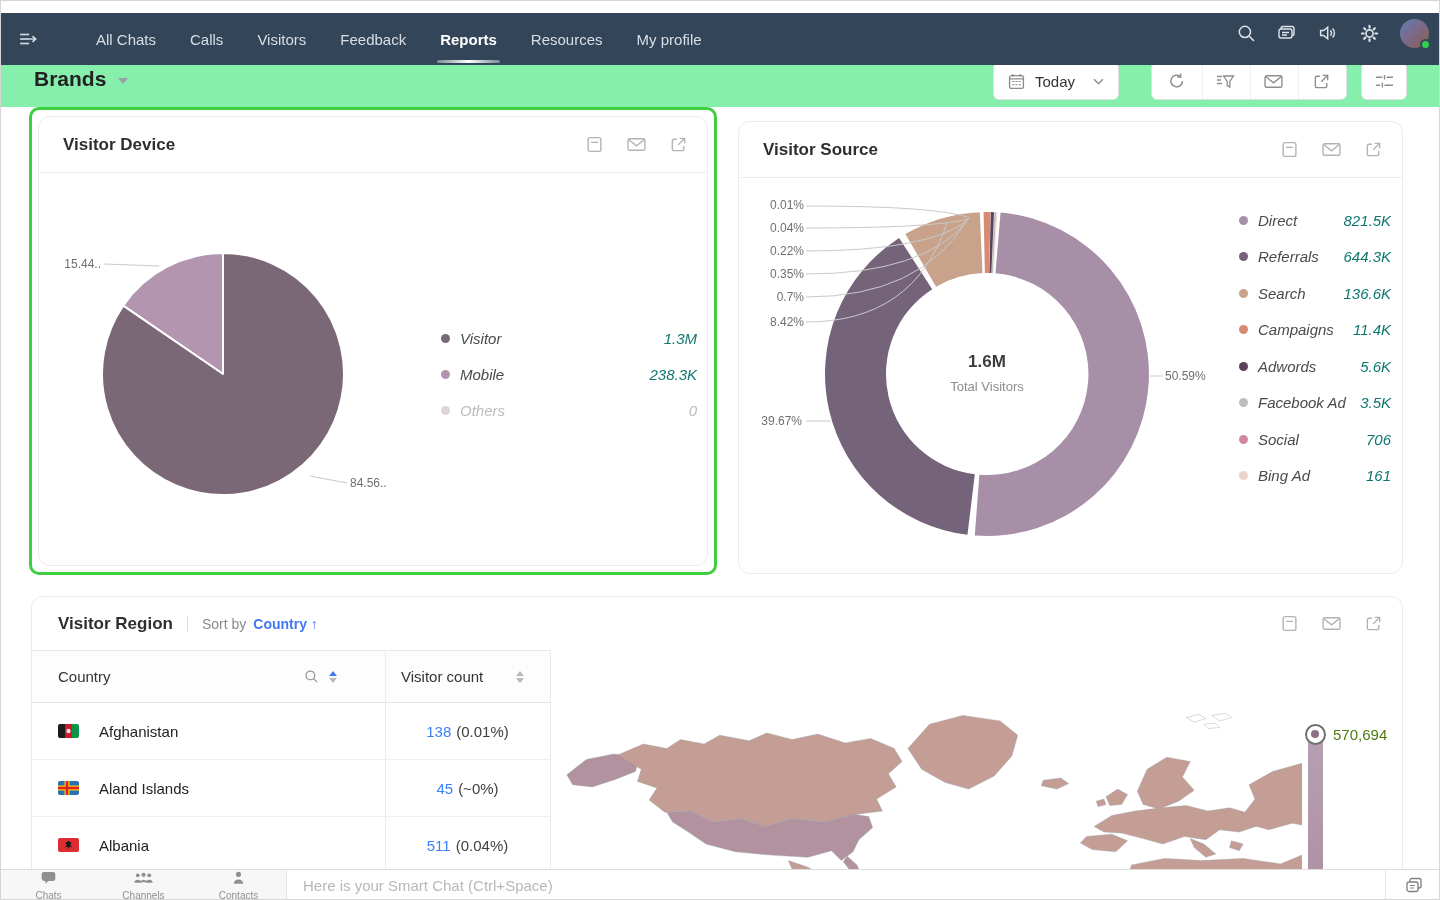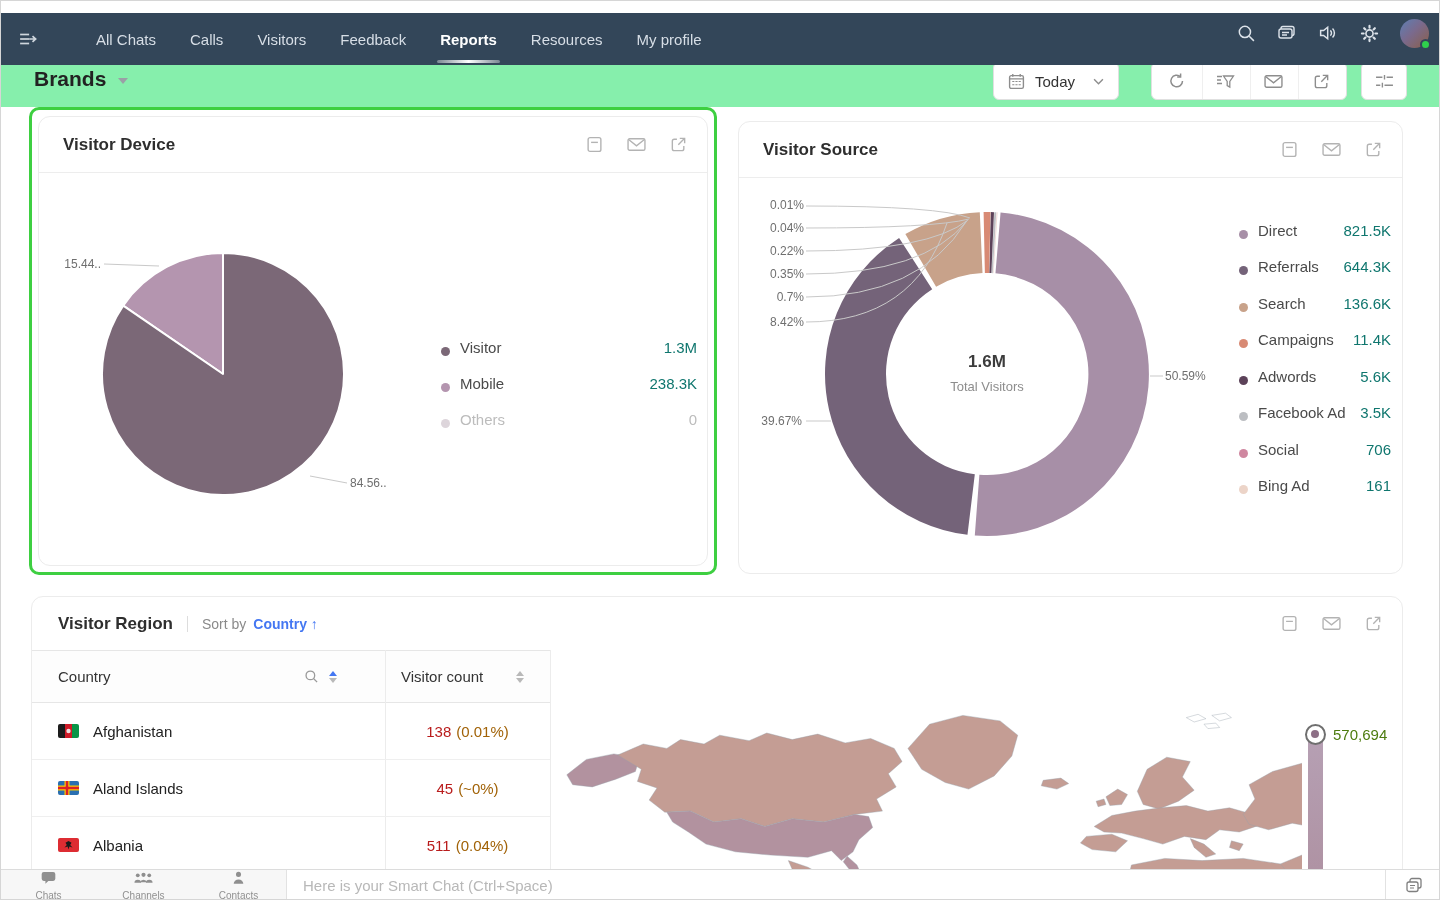--- a/index.html
+++ b/index.html
@@ -53,21 +53,21 @@
   .card-header { height:56px; display:flex; align-items:center; padding:0 24px;
                  border-bottom:1px solid #ededed; position:relative; }
   .card-title { font-size:17px; font-weight:bold; color:#2e2e2e; }
   .card-icons { position:absolute; right:20px; top:0; height:100%; display:flex; align-items:center; gap:24px; }
   .card-icons svg { stroke:#b3b3b3; fill:none; stroke-width:1.3; cursor:pointer; }
 
   
   .callout { font-size:12px; fill:#6f6f6f; }
   .leader { stroke:#c9c9c9; stroke-width:1; fill:none; }
   .legend { position:absolute; display:flex; flex-direction:column; }
-  .legend-row { display:flex; align-items:flex-end; cursor:pointer; }
+  .legend-row { display:flex; align-items:center; cursor:pointer;font-style:italic; }
   .legend-dot { border-radius:50%; flex:0 0 auto; }
   .legend-name { color:#4a4a4a; font-size:15px; }
   .legend-val { margin-left:auto; color:#0f766e; font-size:15px; }
   .legend-row.disabled .legend-name, .legend-row.disabled .legend-val { color:#bcbcbc; }
 
   .device-legend { left:402px; top:203px; width:256px; }
   .device-legend .legend-row { height:36px; }
   .device-legend .legend-dot { width:9px; height:9px; margin-right:10px; }
   .source-legend { left:500px; top:80px; width:152px; }
   .source-legend .legend-row { height:36.5px; }
@@ -88,26 +88,26 @@
   .th-country { width:353px; padding-left:26px; position:relative; }
   .th-count { width:165px; padding-left:16px; position:relative; }
   .th-icons { position:absolute; display:flex; align-items:center; gap:10px; }
   .sorter { display:flex; flex-direction:column; gap:2px; cursor:pointer; }
   .tri-up { width:0; height:0; border-left:4.5px solid transparent; border-right:4.5px solid transparent; border-bottom:5px solid #b9b9b9; }
   .tri-down { width:0; height:0; border-left:4.5px solid transparent; border-right:4.5px solid transparent; border-top:5px solid #b9b9b9; }
   .tri-up.active { border-bottom-color:var(--link-blue); }
   .col-line { position:absolute; top:53px; bottom:0; width:1px; background:#ececec; }
   .tbody { position:absolute; left:0; top:106px; width:518px; }
   .trow { height:57px; display:flex; align-items:center; border-bottom:1px solid #efefef; cursor:pointer; }
-  .td-country { width:353px; display:flex; align-items:center; padding-left:26px; gap:14px; }
+  .td-country { width:353px; display:flex; align-items:center; padding-left:26px; gap:20px; }
   .flag { width:21px; height:14px; border-radius:2px; overflow:hidden; box-shadow:0 0 0 1px rgba(0,0,0,.06) inset; flex:0 0 auto; }
   .country-name { font-size:15px; color:#222; }
   .td-count { width:165px; display:flex; justify-content:center; align-items:center; gap:5px; font-size:15px; }
-  .count-num { color:#b91c1c;text-align:right; }
-  .count-pct { color:#a16207; }
+  .count-num { color:#3b82f6;text-align:right; }
+  .count-pct { color:#404040; }
 
   .map-wrap { position:absolute; left:520px; top:55px; right:0; bottom:0; overflow:hidden; }
   .world-map { position:absolute; left:5px; top:15px; }
   .land { fill:var(--map-base); stroke:#98a1ab; stroke-width:.8; stroke-opacity:.65; stroke-linejoin:round; }
   .land.us { fill:var(--map-us); }
   .land.india { fill:var(--map-india); }
   .land.outline { fill:#ffffff; }
   .scalebar { position:absolute; left:1276px; top:137px; width:15px; height:175px;
               background:linear-gradient(var(--scale-top), var(--scale-bottom)); }
   .scale-marker { position:absolute; left:1272.5px; top:126.5px; width:21px; height:21px; border-radius:50%;

